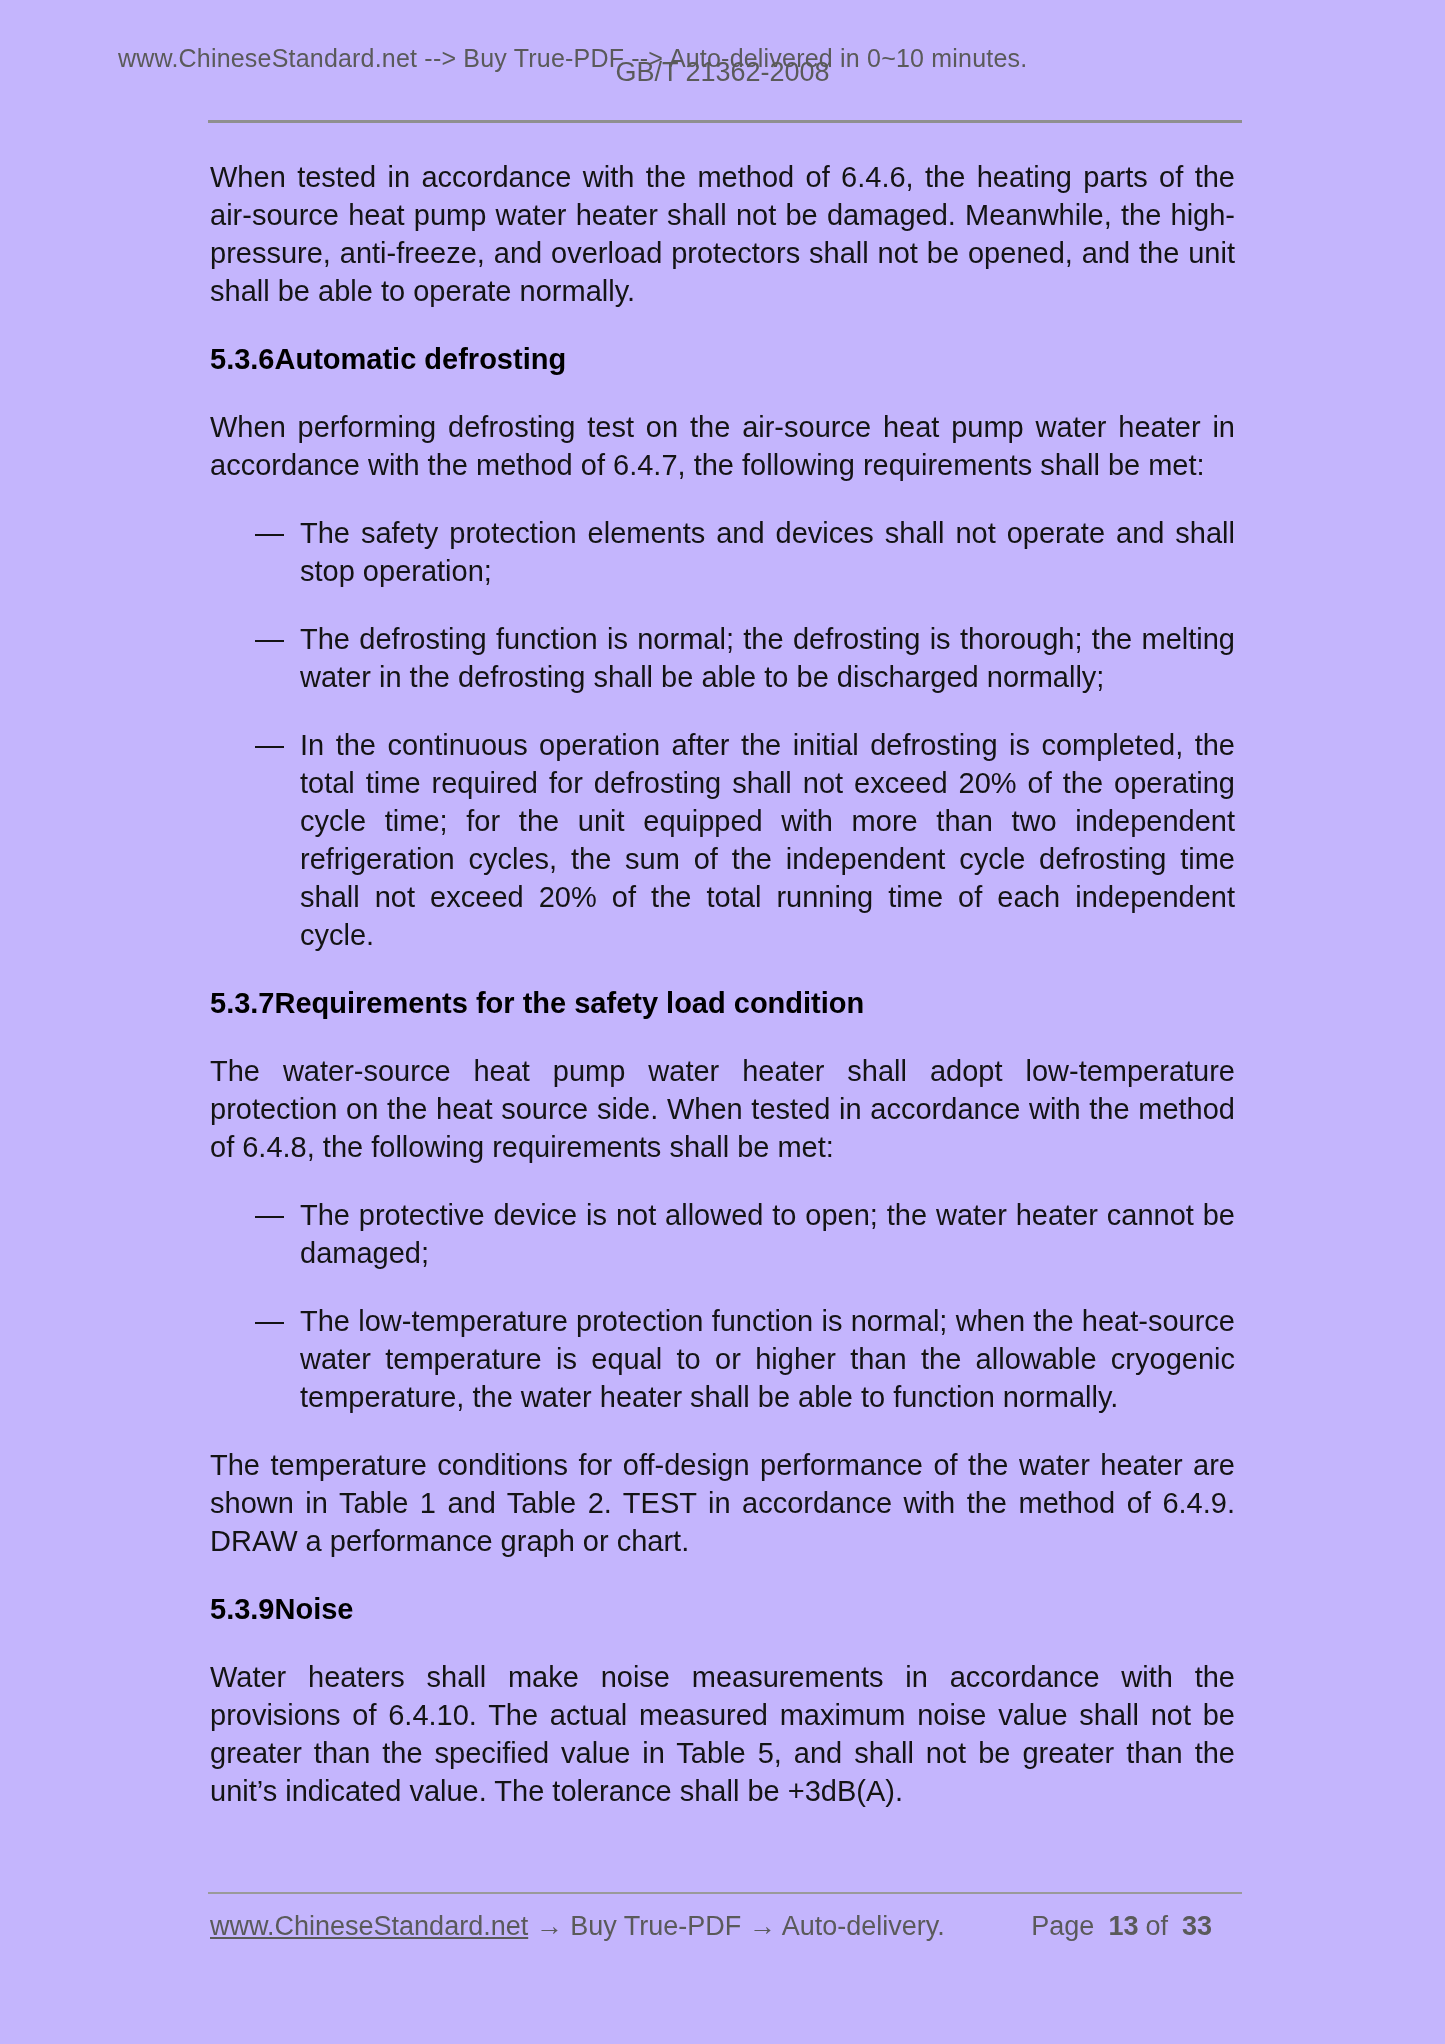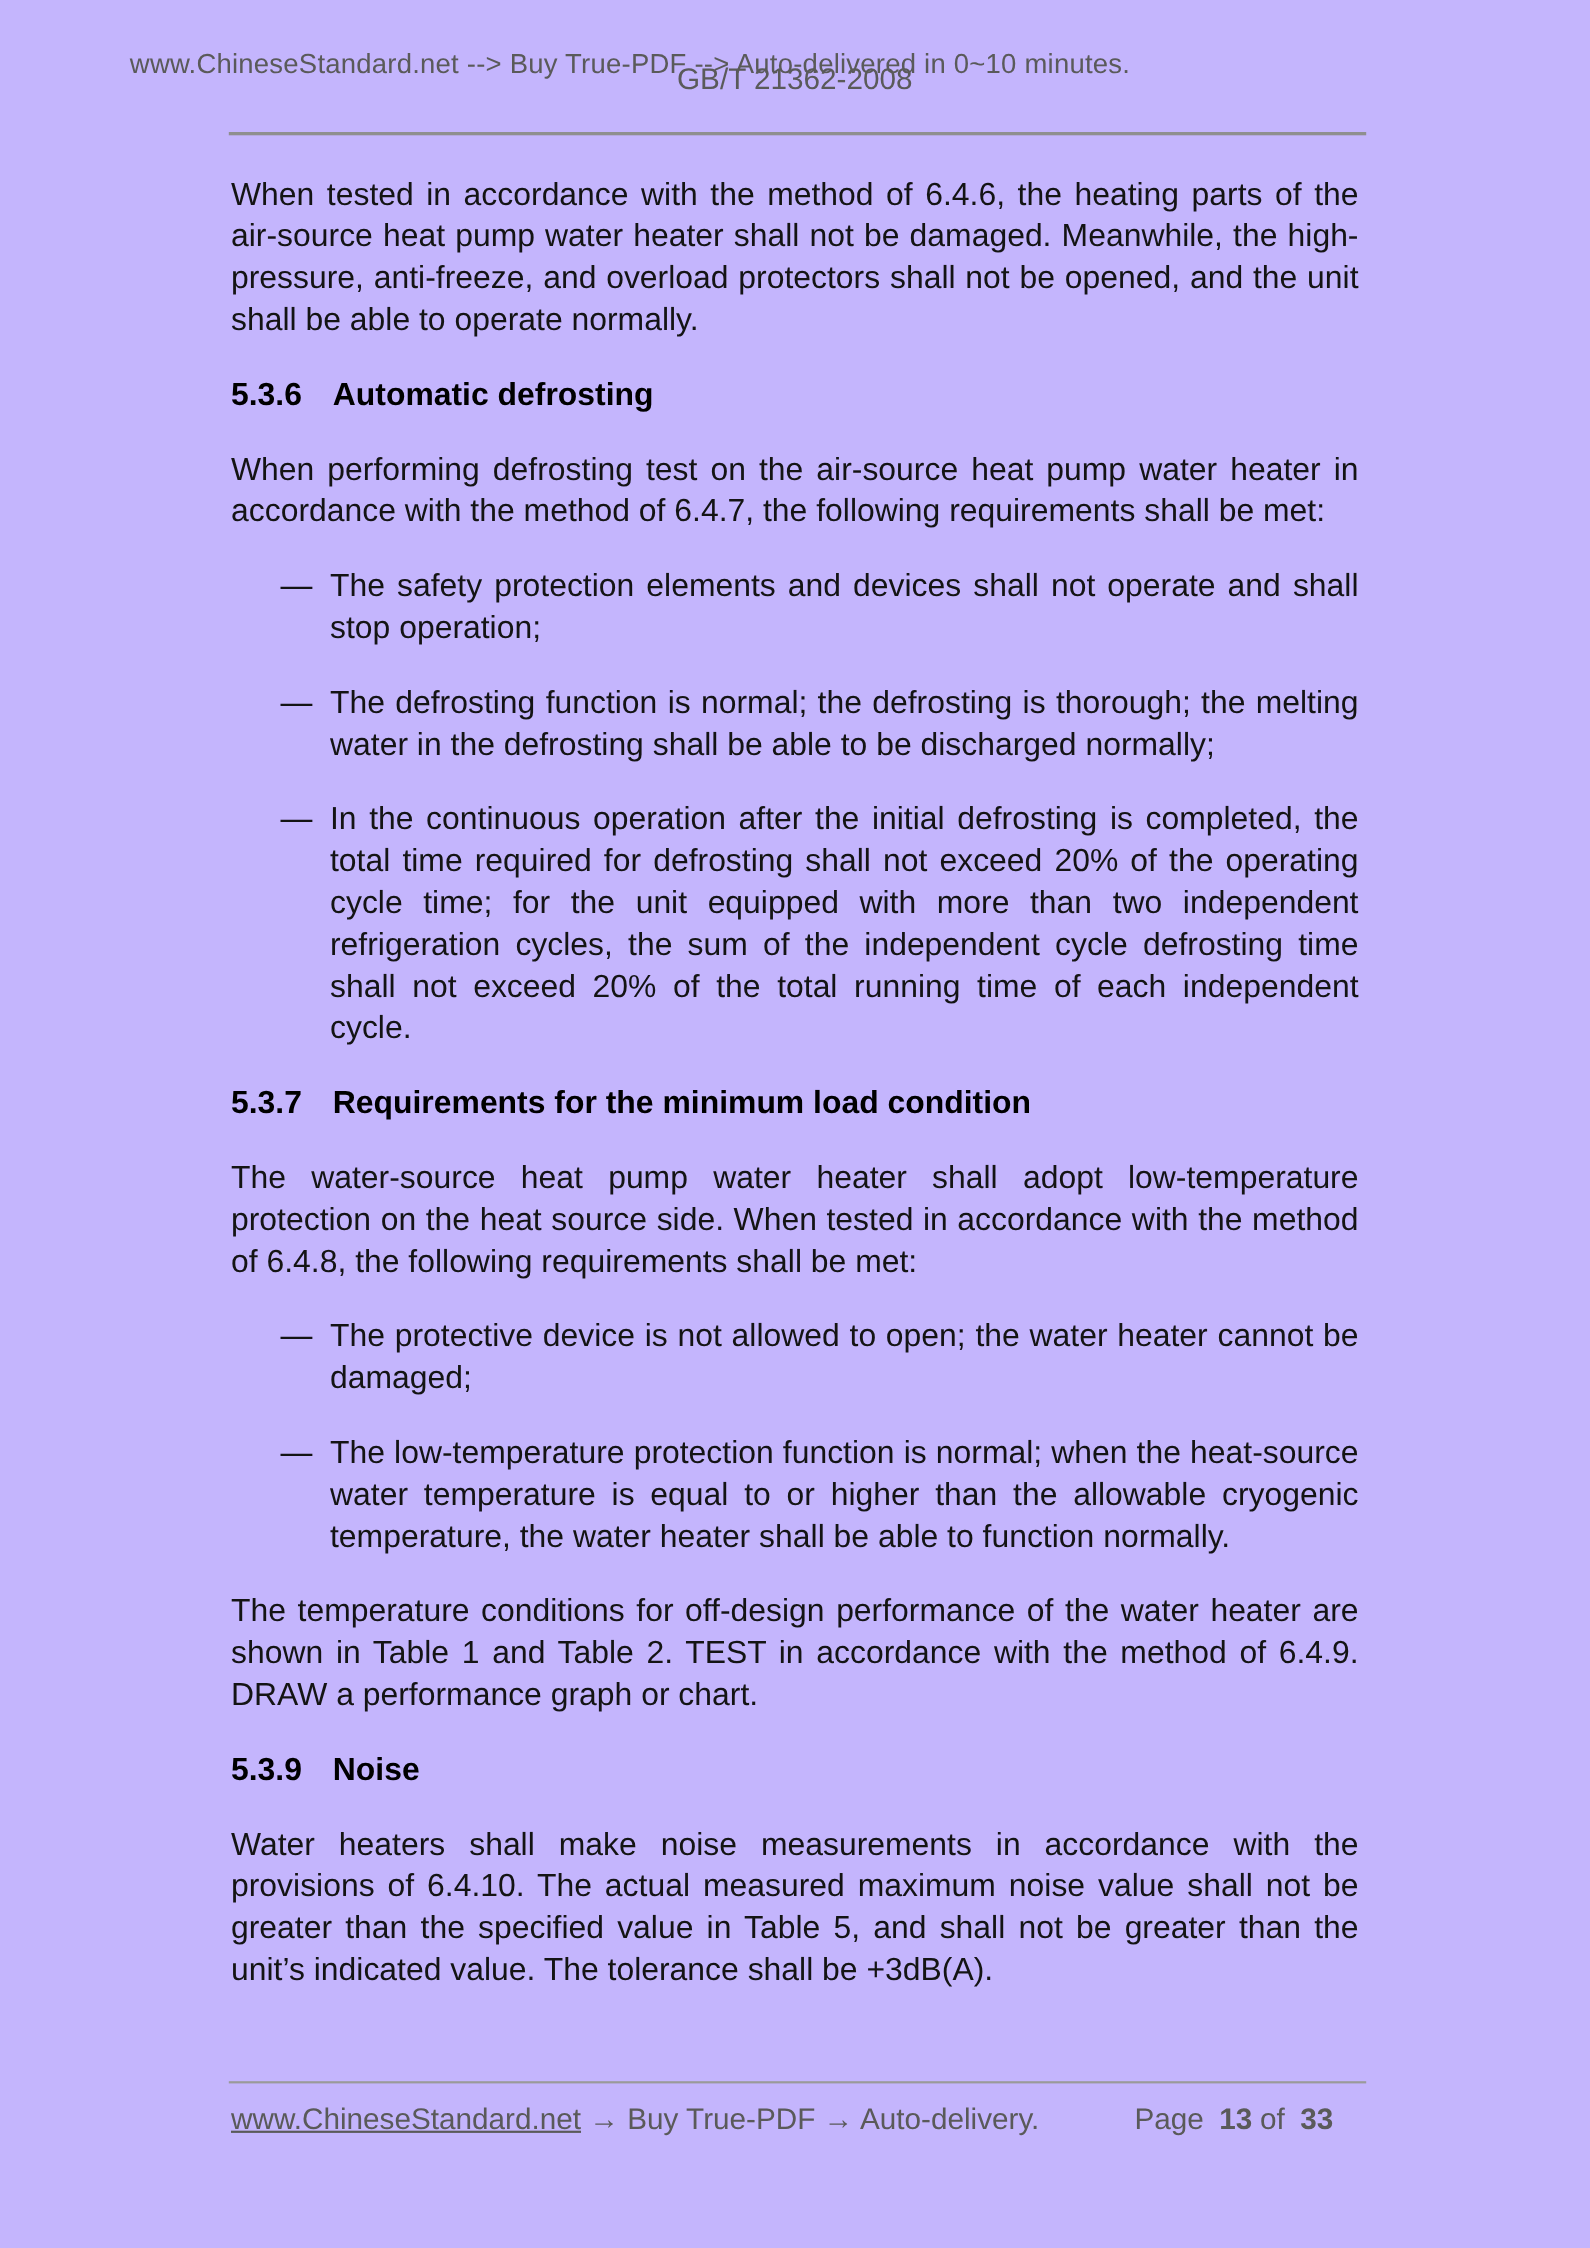--- a/index.html
+++ b/index.html
@@ -25,21 +25,21 @@
     position:absolute;top:120px;left:208px;width:1034px;height:3px;
     background:#8f8f8f;
   }
   
   .content{
     position:absolute;top:158px;left:210px;width:1025px;
     font-size:29px;line-height:38px;
   }
   .para{margin:0 0 30px;text-align:justify;}
   .h{margin:0 0 30px;font-size:29px;line-height:38px;font-weight:bold;color:#000;}
-  .hnum{margin-right:28px;}
+  .hnum{}
   .bullet{position:relative;margin:0 0 30px;padding-left:90px;}
   .bullet .dash{position:absolute;left:45px;top:0;}
   .bullet .btext{display:block;text-align:justify;}
   
   .rule-bottom{
     position:absolute;top:1892px;left:208px;width:1034px;height:2px;
     background:#9a9a9a;
   }
   .footer-row{
     position:absolute;top:1908px;left:210px;width:1025px;
@@ -77,21 +77,21 @@
     <div class="bullet">
       <span class="dash">—</span>
       <span class="btext">The defrosting function is normal; the defrosting is thorough; the melting water in the defrosting shall be able to be discharged normally;</span>
     </div>
     <div class="bullet">
       <span class="dash">—</span>
       <span class="btext">In the continuous operation after the initial defrosting is completed, the total time required for defrosting shall not exceed 20% of the operating cycle time; for the unit equipped with more than two independent refrigeration cycles, the sum of the independent cycle defrosting time shall not exceed 20% of the total running time of each independent cycle.</span>
     </div>
 
     <h2 class="h">
-      <span class="hnum">5.3.7</span><span class="htitle">Requirements for the minimum load condition</span>
+      <span class="hnum">5.3.7</span><span class="htitle">Requirements for the safety load condition</span>
     </h2>
     <p class="para">The water-source heat pump water heater shall adopt low-temperature protection on the heat source side. When tested in accordance with the method of 6.4.8, the following requirements shall be met:</p>
 
     <div class="bullet">
       <span class="dash">—</span>
       <span class="btext">The protective device is not allowed to open; the water heater cannot be damaged;</span>
     </div>
     <div class="bullet">
       <span class="dash">—</span>
       <span class="btext">The low-temperature protection function is normal; when the heat-source water temperature is equal to or higher than the allowable cryogenic temperature, the water heater shall be able to function normally.</span>

